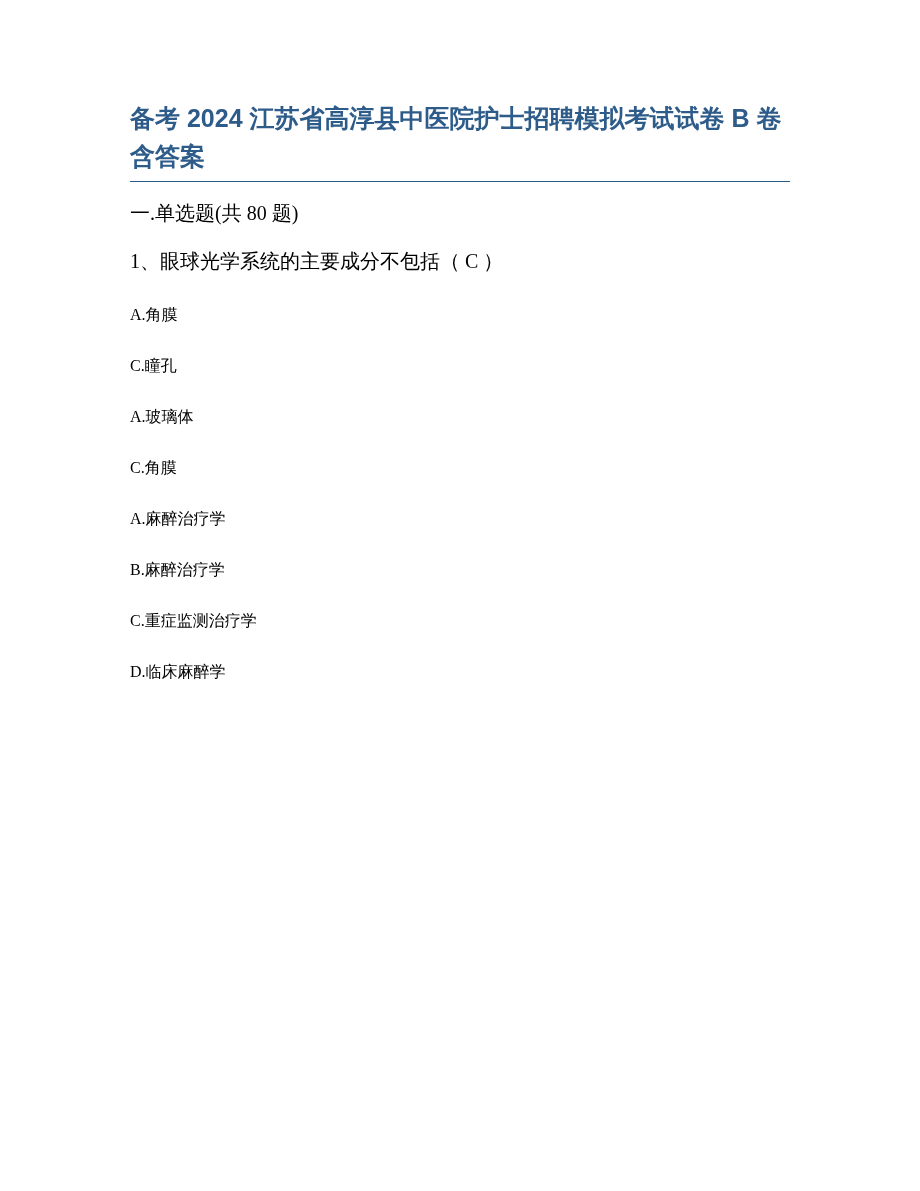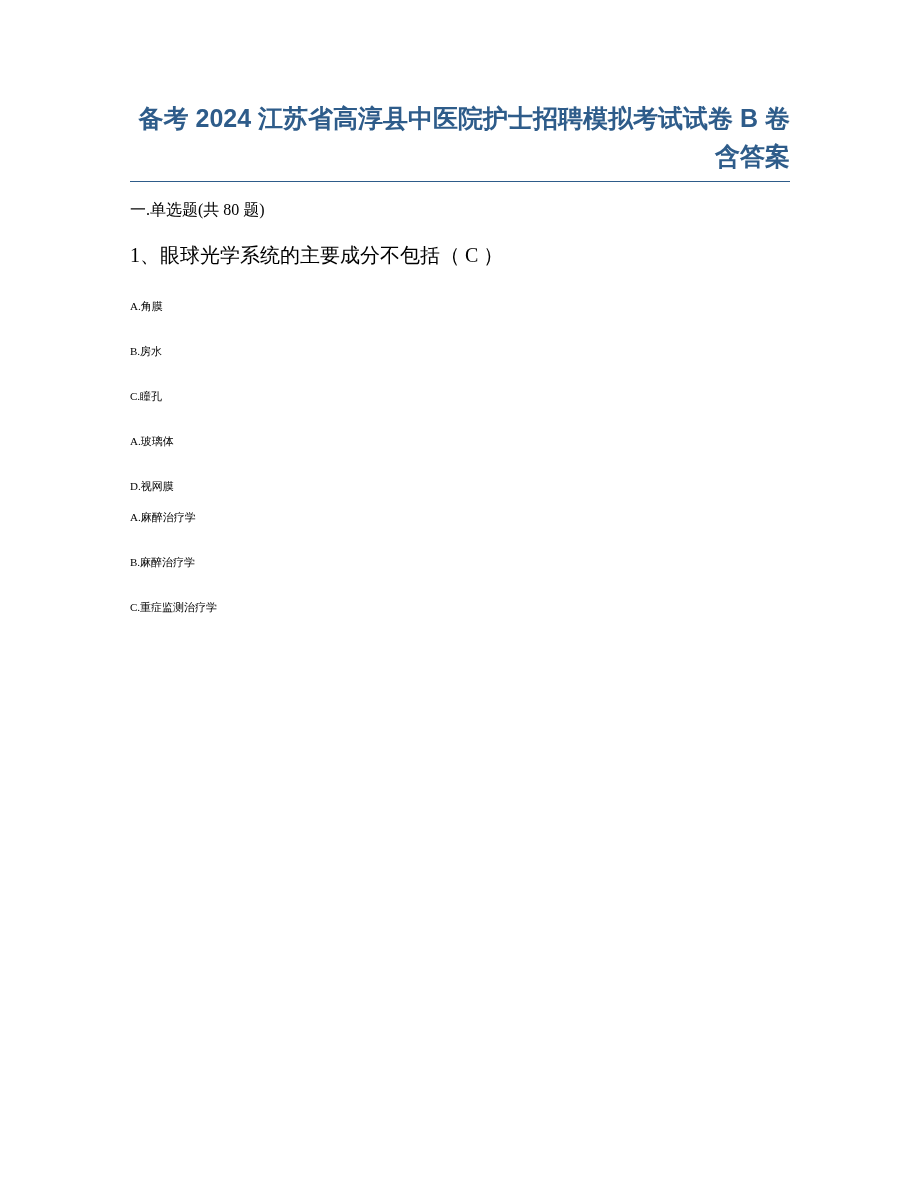--- a/index.html
+++ b/index.html
@@ -7,67 +7,67 @@
     padding: 0;
     background: #ffffff;
     font-family: "SimSun", "宋体", serif;
     width: 920px;
     color: #000000;
   }
   .page {
     padding: 100px 130px 60px 130px;
   }
   .title {
-    text-align: right;
+    text-align: left;
     color: #2e5c8a;
     font-family: "Microsoft YaHei", "SimHei", "黑体", sans-serif;
     font-weight: bold;
     font-size: 25px;
     line-height: 1.5;
     margin-bottom: 6px;
   }
   .hr-under-title {
     border: none;
     border-top: 1px solid #2e5c8a;
     margin: 0 0 18px 0;
   }
   .section {
-    font-size: 16px;
+    font-size: 20px;
     margin: 10px 0 18px 0;
   }
   .question-stem {
     font-size: 20px;
     margin: 10px 0 28px 0;
     line-height: 1.6;
   }
   .option {
-    font-size: 11px;
-    margin: 16px 0 30px 0;
+    font-size: 16px;
+    margin: 8px 0 30px 0;
   }
   .option.last-in-q {
     margin-bottom: 4px;
   }
 </style>
 </head>
 <body>
 
 <div class="page">
 
   <div class="title">
     <span>备考 2024 江苏省高淳县中医院护士招聘模拟考试试卷 B 卷</span><br>
     <span>含答案</span>
   </div>
   <hr class="hr-under-title">
 
   <div class="section">一.单选题(共 80 题)</div>
 
   <div class="question-stem">1、眼球光学系统的主要成分不包括（ C ）</div>
   <div class="option">A.角膜</div>
-  <div class="option">B.房水</div>
   <div class="option">C.瞳孔</div>
   <div class="option">A.玻璃体</div>
-  <div class="option last-in-q">D.视网膜</div>
+  <div class="option">C.角膜</div>
 
   <div class="option">A.麻醉治疗学</div>
   <div class="option">B.麻醉治疗学</div>
   <div class="option">C.重症监测治疗学</div>
+  <div class="option">D.临床麻醉学</div>
 
 </div>
 
 </body></html>

